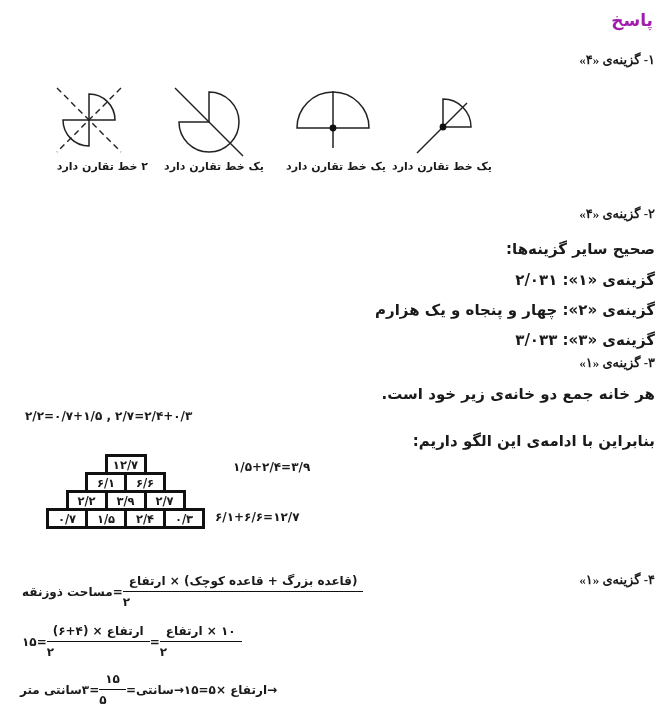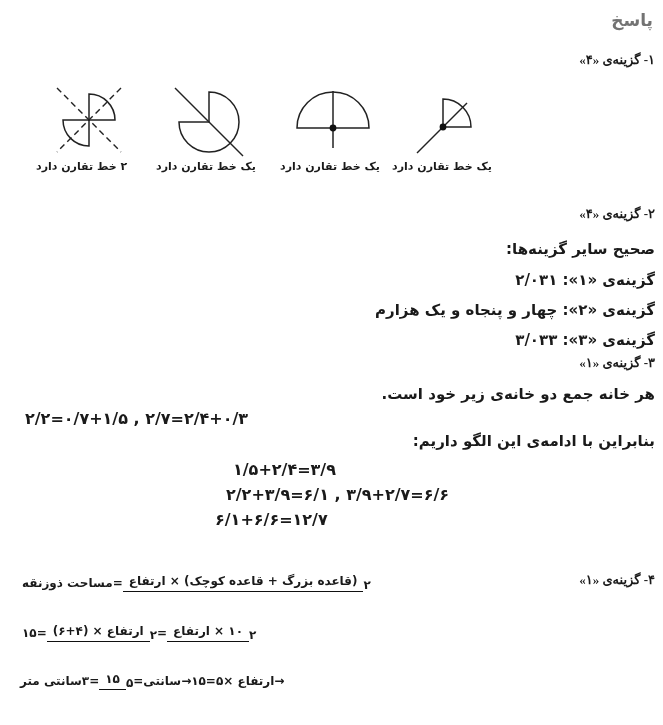--- a/index.html
+++ b/index.html
@@ -3,44 +3,44 @@
 <meta charset="utf-8">
 <style>
   html,body{margin:0;padding:0;background:#fff;}
   .page{
     position:relative;width:663px;height:725px;background:#ffffff;overflow:hidden;
     font-family:"DejaVu Sans",sans-serif;color:#1a1a1a;font-weight:bold;
   }
   .abs{position:absolute;}
   .rtl{direction:rtl;unicode-bidi:embed;}
   .ltr{direction:ltr;unicode-bidi:embed;}
-  .answer-title{top:10px;right:10px;color:#737373;font-size:17px;}
+  .answer-title{top:10px;right:10px;color:#a21caf;font-size:17px;}
   .q-head{font-size:13px;right:8px;text-align:right;font-family:Liberation Serif, serif;}
   .bodyline{font-size:15px;right:8px;text-align:right;}
-  .eqline{font-size:16px;letter-spacing:.5px;}
+  .eqline{font-size:12px;letter-spacing:.5px;}
   
-  .figure{top:86px;text-align:left;}
+  .figure{top:86px;text-align:right;}
   .figure svg{display:block;margin:0 auto;}
   .fig-label{font-size:11px;margin-top:2px;white-space:nowrap;}
   .shape{fill:none;stroke:#222;stroke-width:1.5;}
   .dot{fill:#111;stroke:none;}
   .dash{fill:none;stroke:#222;stroke-width:1.4;stroke-dasharray:6 4;}
   
   .pyramid{left:46px;top:454px;display:flex;flex-direction:column;align-items:center;direction:ltr;}
   .prow{display:flex;}
   .prow + .prow{margin-top:-3px;}
   .pcell{
     width:36px;height:15px;border:3px solid #111;background:#fff;
     display:flex;align-items:center;justify-content:center;
     font-size:11.5px;direction:ltr;
   }
   .pcell + .pcell{margin-left:-3px;}
   
   .frow{display:flex;align-items:center;direction:ltr;font-size:12px;}
-  .frac{display:inline-flex;flex-direction:row;align-items:center;}
+  .frac{display:inline-flex;flex-direction:column;}
   .frac .num{padding:0 6px 3px;border-bottom:1.7px solid #111;white-space:nowrap;}
   .frac .den{padding-top:3px;}
   .nowrap{white-space:nowrap;}
 </style>
 </head>
 <body>
 
 <div class="page">
 
   <div class="abs answer-title rtl">پاسخ</div>
@@ -87,23 +87,42 @@
   <div class="abs bodyline rtl" style="top:240px;">صحیح سایر گزینه‌ها:</div>
   <div class="abs bodyline rtl" style="top:271px;">گزینه‌ی «۱»: ۲/۰۳۱</div>
   <div class="abs bodyline rtl" style="top:301px;">گزینه‌ی «۲»: چهار و پنجاه و یک هزارم</div>
   <div class="abs bodyline rtl" style="top:331px;">گزینه‌ی «۳»: ۳/۰۳۳</div>
 
   <div class="abs q-head rtl" style="top:355px;">۳- گزینه‌ی «۱»</div>
   <div class="abs bodyline rtl" style="top:385px;">هر خانه جمع دو خانه‌ی زیر خود است.</div>
   <div class="abs eqline ltr" style="top:409px;left:25px;">۲/۲=۰/۷+۱/۵ , ۲/۷=۲/۴+۰/۳</div>
   <div class="abs bodyline rtl" style="top:432px;">بنابراین با ادامه‌ی این الگو داریم:</div>
 
+  <div class="pyramid abs">
+    <div class="prow">
+      <div class="pcell">۱۲/۷</div>
+    </div>
+    <div class="prow">
+      <div class="pcell">۶/۱</div>
+      <div class="pcell">۶/۶</div>
+    </div>
+    <div class="prow">
+      <div class="pcell">۲/۲</div>
+      <div class="pcell">۳/۹</div>
+      <div class="pcell">۲/۷</div>
+    </div>
+    <div class="prow">
+      <div class="pcell">۰/۷</div>
+      <div class="pcell">۱/۵</div>
+      <div class="pcell">۲/۴</div>
+      <div class="pcell">۰/۳</div>
+    </div>
+  </div>
 
   <div class="abs eqline ltr" style="top:460px;left:233px;">۱/۵+۲/۴=۳/۹</div>
-  <div class="abs eqline ltr" style="top:485px;left:226px;">۲/۲+۳/۹=۶/۱ , ۳/۹+۲/۷=۶/۶</div>
   <div class="abs eqline ltr" style="top:510px;left:215px;">۶/۱+۶/۶=۱۲/۷</div>
 
   <div class="abs q-head rtl" style="top:572px;">۴- گزینه‌ی «۱»</div>
 
   <div class="abs frow" style="top:574px;left:22px;">
     <span class="rtl nowrap">مساحت ذوزنقه</span>
     <span>=</span>
     <span class="frac">
       <span class="num rtl">(قاعده بزرگ + قاعده کوچک) × ارتفاع</span>
       <span class="den">۲</span>

